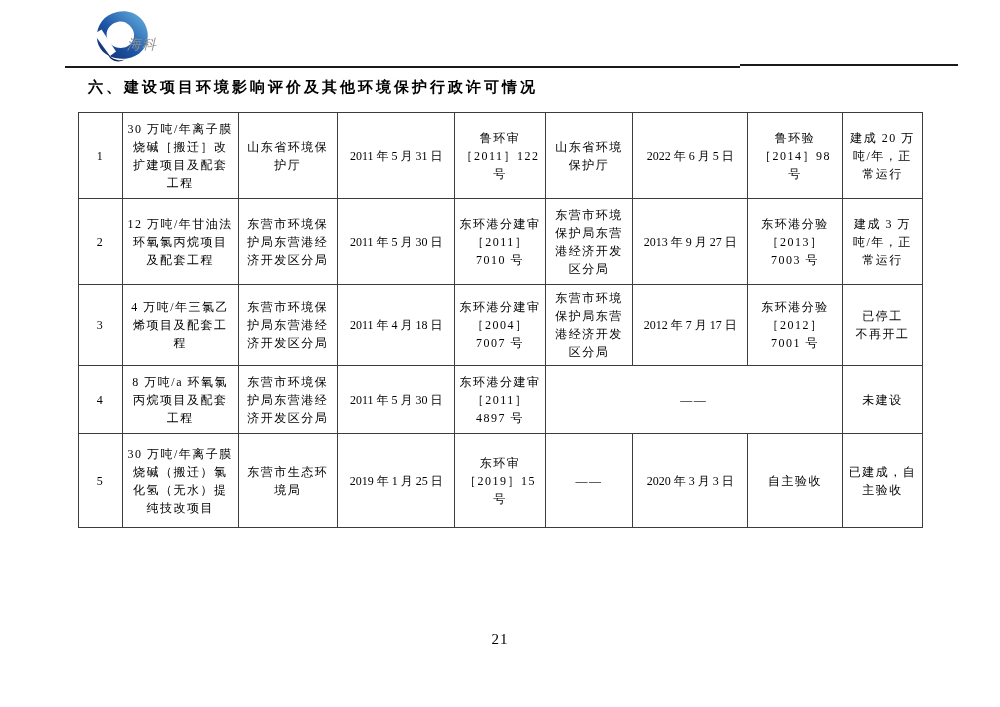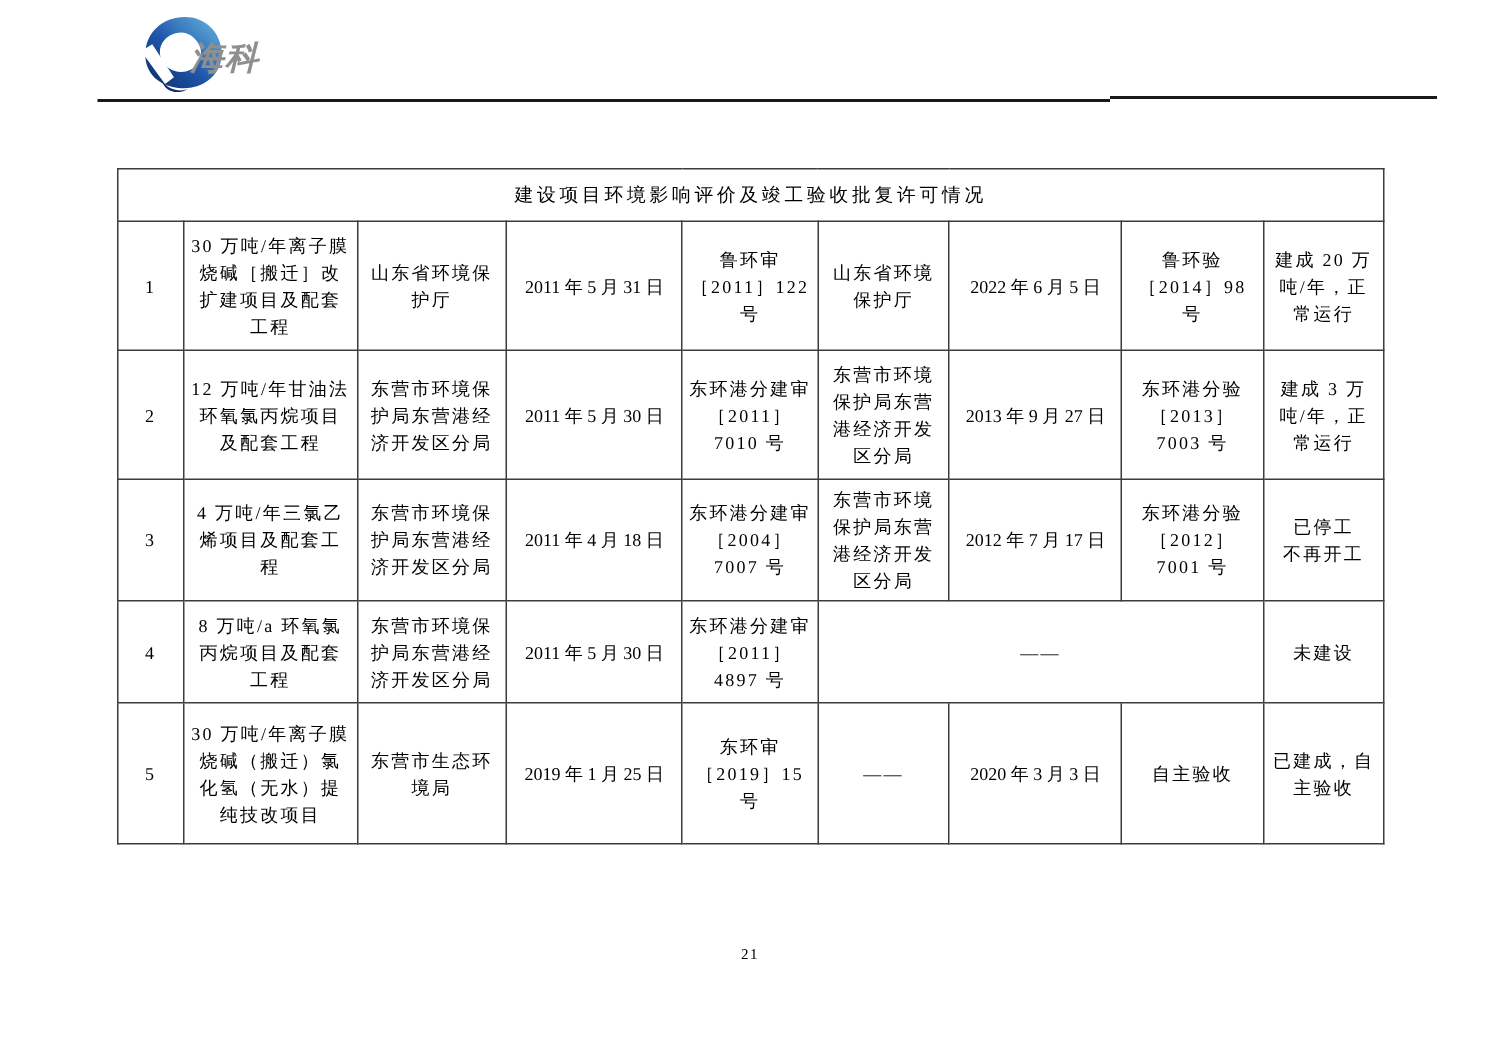--- a/index.html
+++ b/index.html
@@ -8,22 +8,22 @@
     width:1000px;height:707px;
     margin:0 auto;
     background:#ffffff;
     font-family:"Liberation Serif","DejaVu Serif",serif;
     color:#000;
     overflow:hidden;
   }
   
   .logo-svg{position:absolute;left:88px;top:10px;}
   .logo-text{
-    position:absolute;left:127px;top:24px;
-    font-size:22px;font-weight:bold;font-style:italic;
+    position:absolute;left:127px;top:36px;
+    font-size:14px;font-weight:normal;font-style:italic;
     color:#8f8f8f;letter-spacing:1px;
   }
   .slogan{
     position:absolute;left:742px;top:47px;
     font-size:13.5px;font-weight:bold;letter-spacing:4px;
     white-space:nowrap;
   }
   .rule-left{
     position:absolute;left:65px;top:66px;width:675px;height:1.6px;
     background:#1a1a1a;
@@ -58,21 +58,21 @@
   tr.header-row th{height:57px;font-size:12px;letter-spacing:2px;}
   tbody tr:nth-child(1){height:86px;}
   tbody tr:nth-child(2){height:86px;}
   tbody tr:nth-child(3){height:81px;}
   tbody tr:nth-child(4){height:68px;}
   tbody tr:nth-child(5){height:94px;}
   td.date{letter-spacing:0;white-space:nowrap;}
   
   .page-number{
     position:absolute;left:0;top:631px;width:100%;
-    text-align:center;font-size:10px;letter-spacing:1px;
+    text-align:center;font-size:15px;letter-spacing:1px;
   }
 </style>
 </head>
 <body>
 
 <div class="page">
 
   <svg class="logo-svg" width="62" height="52" viewBox="0 0 124 104">
     <defs>
       <linearGradient id="lg" x1="0%" y1="100%" x2="100%" y2="0%">
@@ -85,38 +85,36 @@
          C 56 100 30 92 21 70 C 11 45 24 11 58 4 Z
          M 59 24 C 42 28 33 44 39 59 C 45 74 64 80 78 73
          C 92 66 96 49 88 37 C 81 27 72 21 59 24 Z"></path>
     <path fill="#ffffff" d="M 12 48 L 44 92 L 56 83 L 27 39 Z"></path>
     <path fill="#0d2a66" d="M 40 88 C 48 99 62 103 74 99 C 60 107 44 102 40 88 Z"></path>
   </svg>
   <div class="logo-text">海科</div>
   <div class="rule-left"></div>
   <div class="rule-right"></div>
 
+  <div class="section-title">六、建设项目环境影响评价及其他环境保护行政许可情况</div>
 
   <div class="table-wrap">
     <table>
       <colgroup>
         <col style="width:5.2%">
           <col style="width:13.7%">
           <col style="width:11.8%">
         <col style="width:13.9%">
           <col style="width:10.7%">
           <col style="width:10.4%">
         <col style="width:13.6%">
           <col style="width:11.2%">
           <col style="width:9.5%">
       </colgroup>
       <thead>
-        <tr class="caption-row">
-          <td colspan="9">建设项目环境影响评价及竣工验收批复许可情况</td>
-        </tr>
       </thead>
       <tbody>
           <tr>
             <td>1</td>
             <td>30 万吨/年离子膜烧碱［搬迁］改扩建项目及配套工程</td>
             <td>山东省环境保护厅</td>
             <td class="date">2011 年 5 月 31 日</td>
             <td>鲁环审［2011］122 号</td>
             <td>山东省环境保护厅</td>
             <td class="date">2022 年 6 月 5 日</td>

